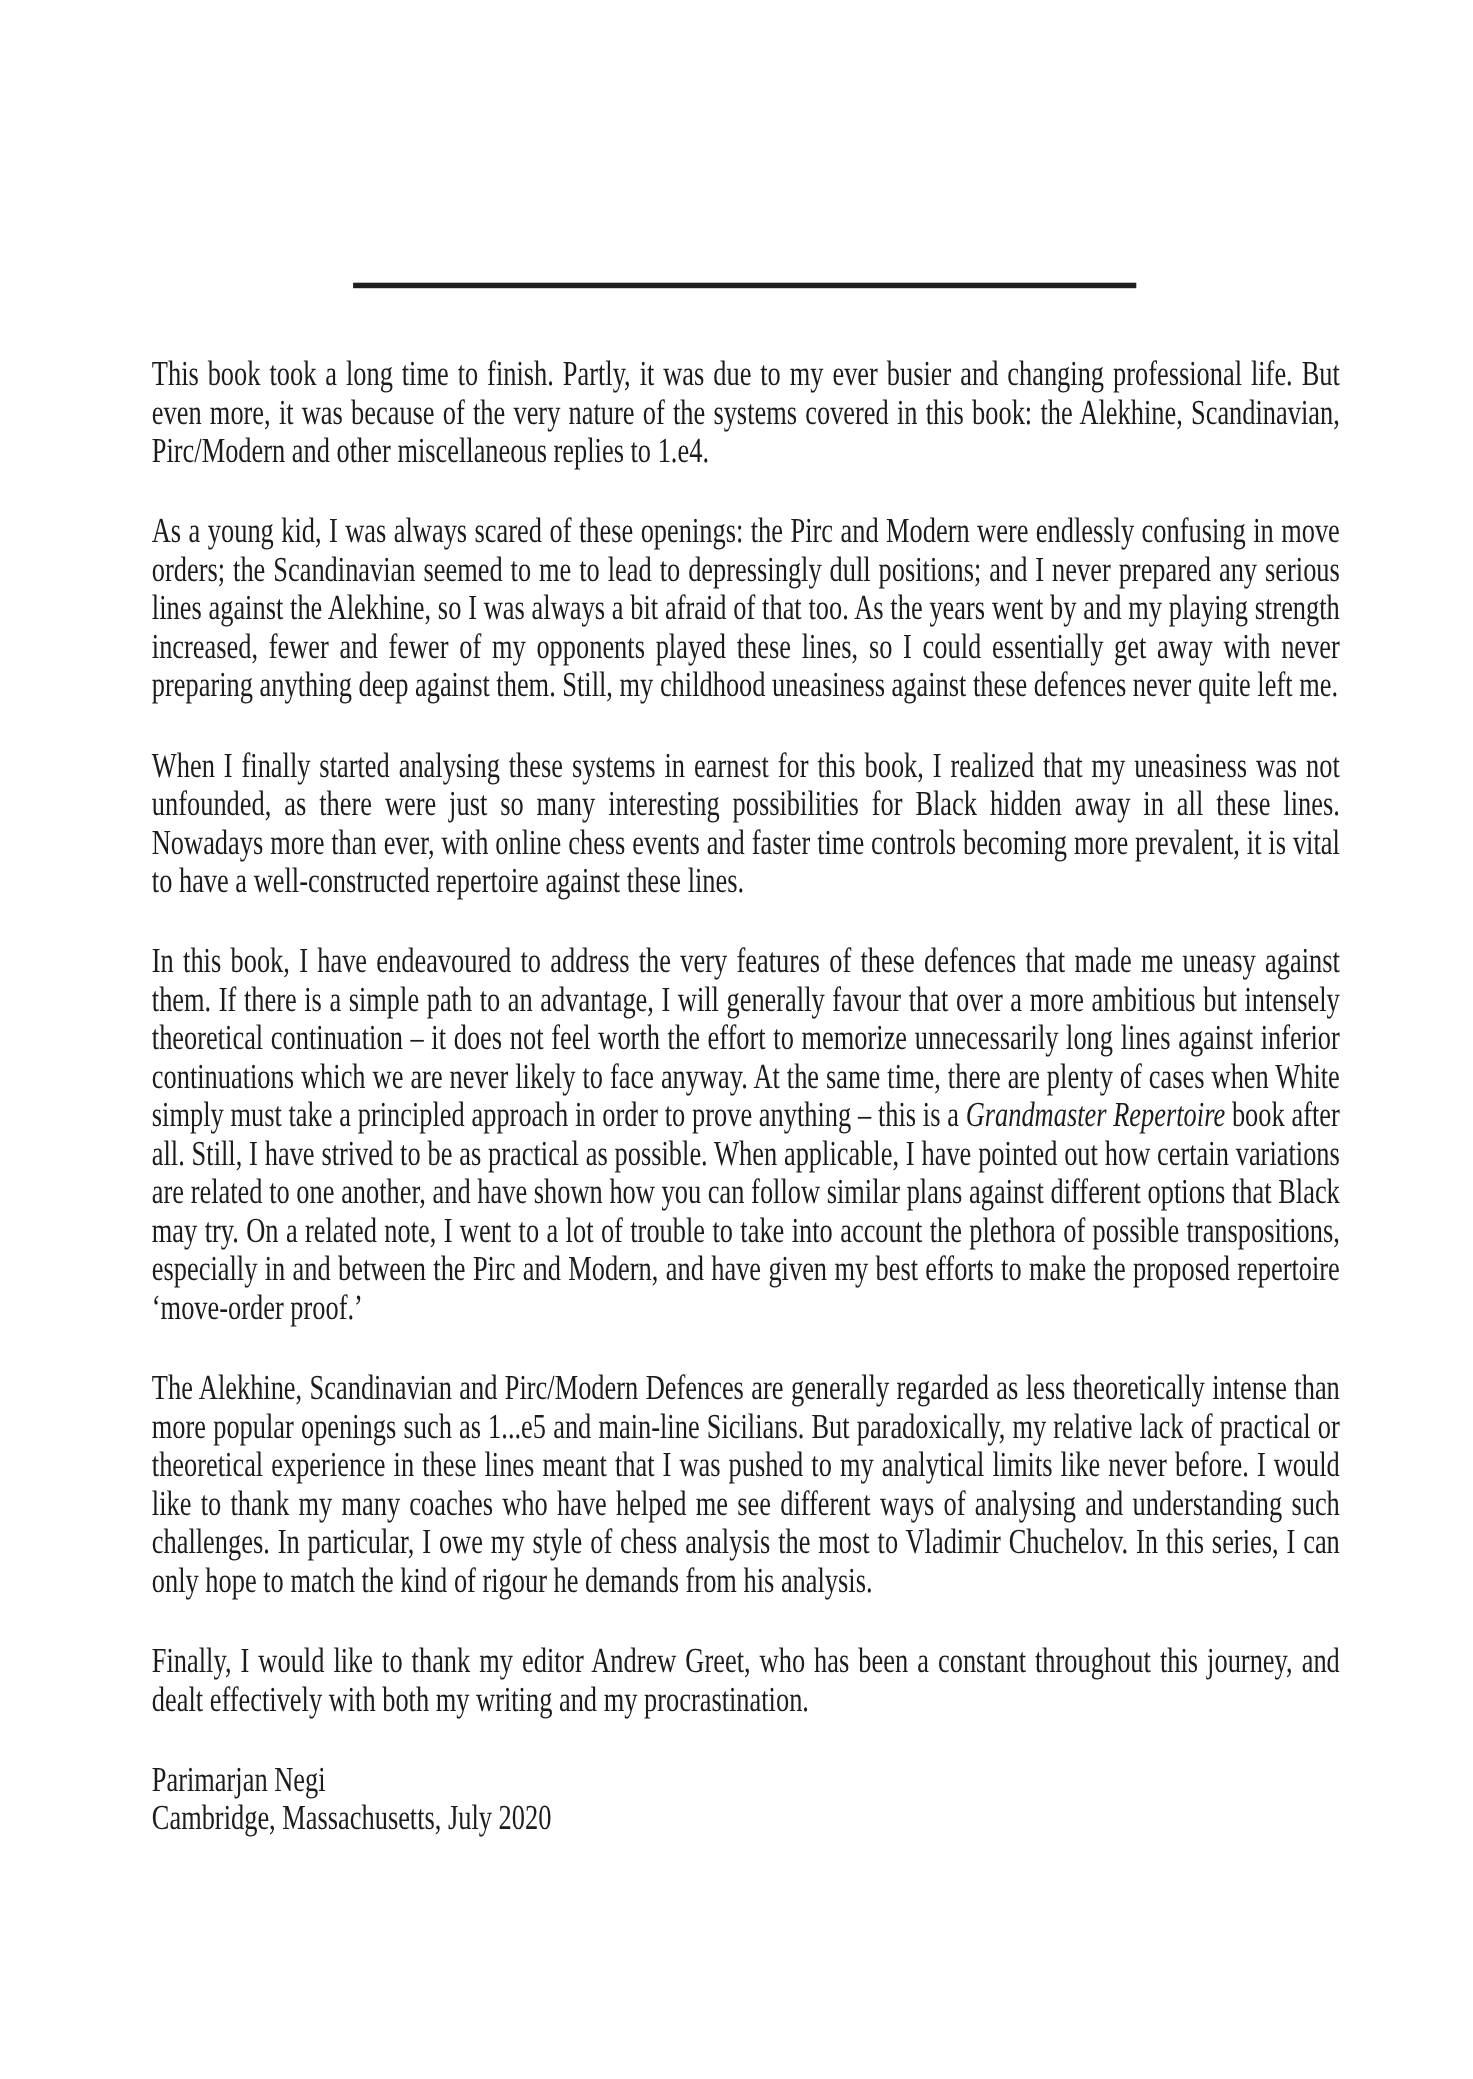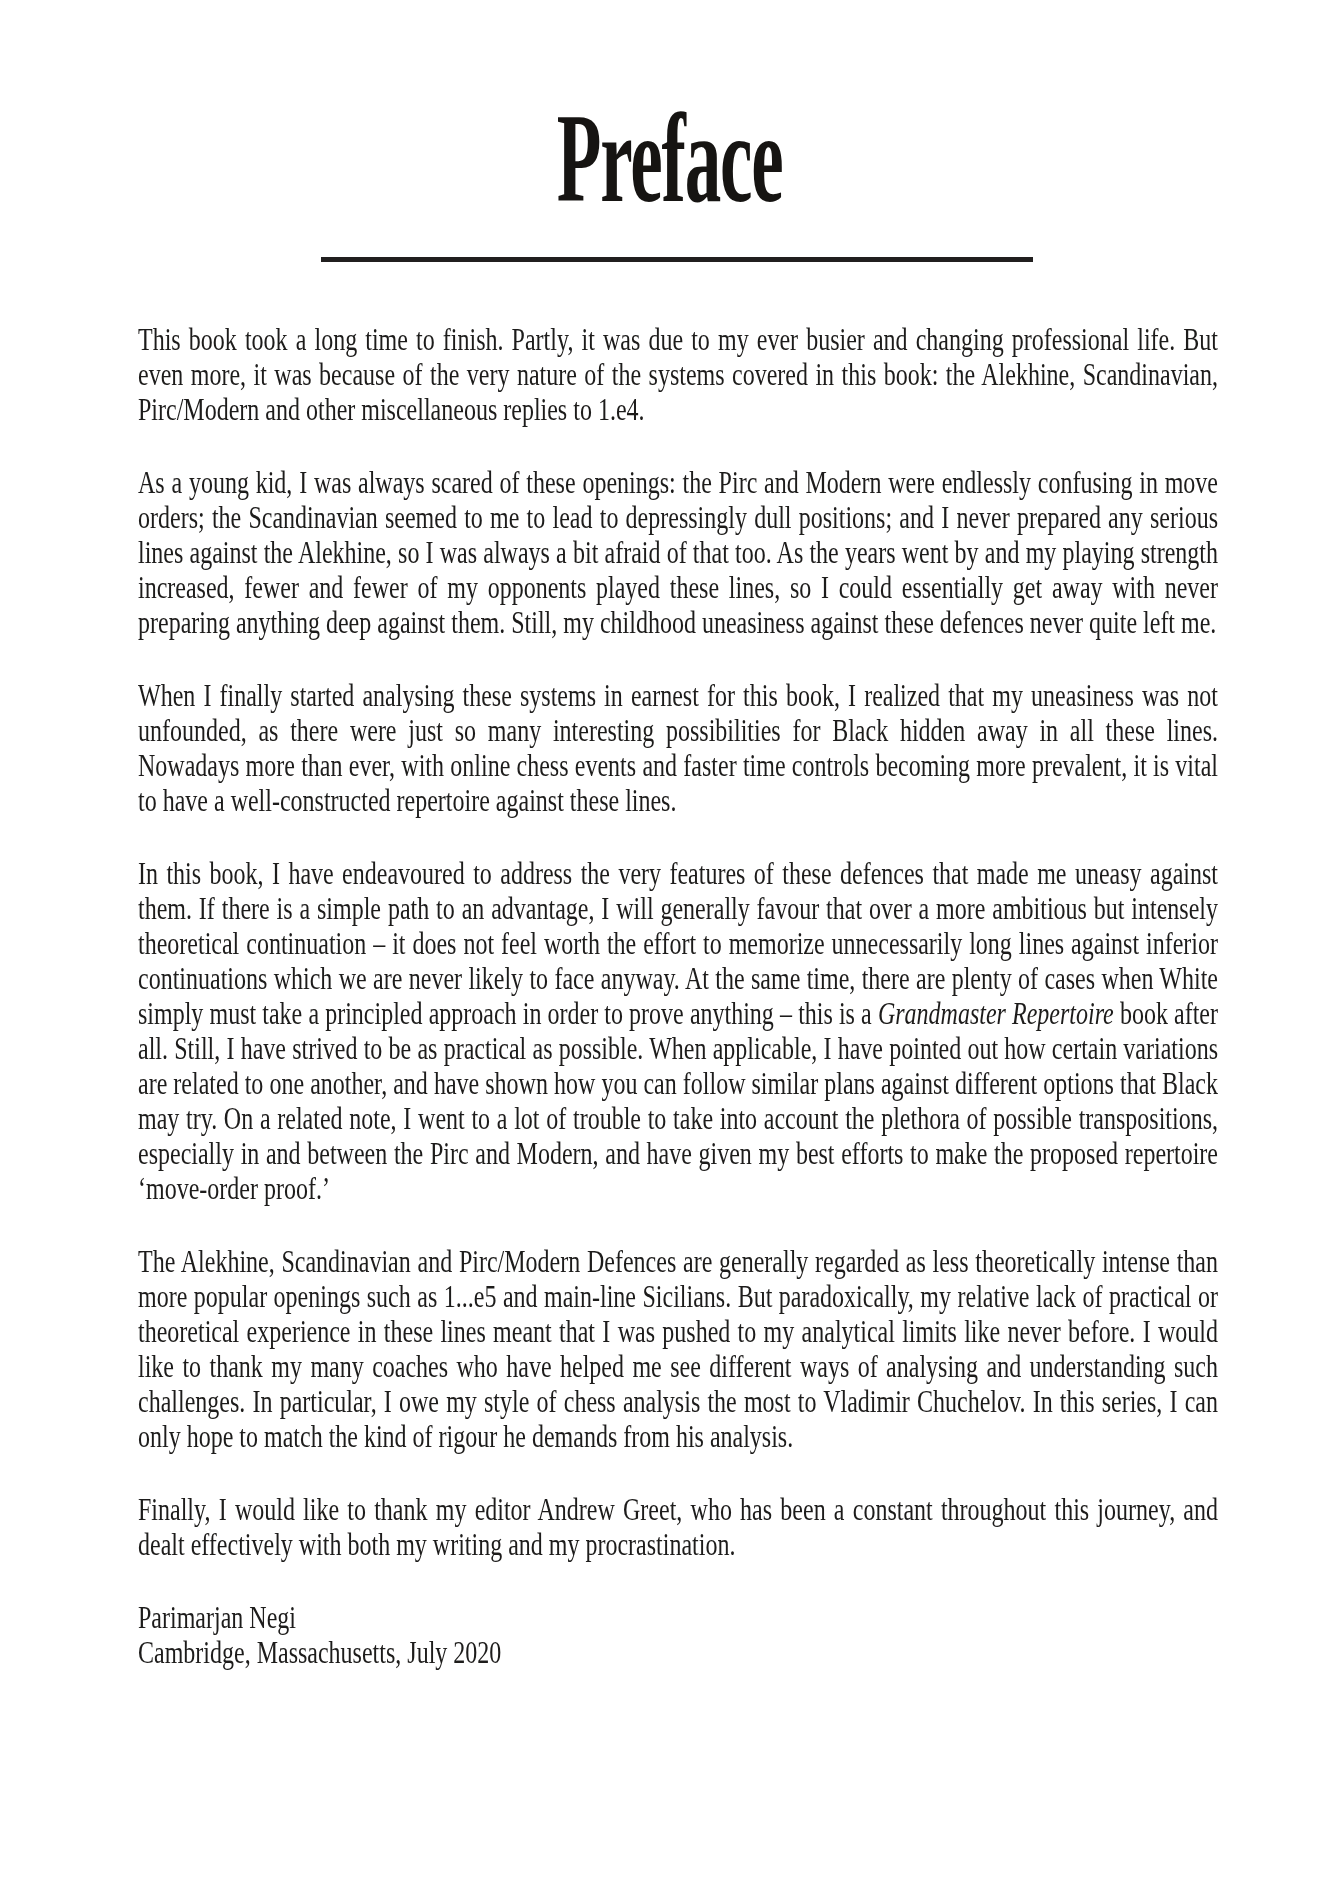--- a/index.html
+++ b/index.html
@@ -64,21 +64,20 @@
   }
   em.series-title {
     font-style: italic;
   }
 </style>
 </head>
 <body>
 
 <div class="page">
 
-  <h1 class="title"><span class="title-inner">Preface</span></h1>
 
   <div class="title-rule"></div>
 
   <div class="body-col">
 
     <p><span>This book took a long time to finish. Partly, it was due to my ever busier and changing professional life. But even more, it was because of the very nature of the systems covered in this book: the Alekhine, Scandinavian, Pirc/Modern and other miscellaneous replies to 1.e4.</span></p>
 
     <p><span>As a young kid, I was always scared of these openings: the Pirc and Modern were endlessly confusing in move orders; the Scandinavian seemed to me to lead to depressingly dull positions; and I never prepared any serious lines against the Alekhine, so I was always a bit afraid of that too. As the years went by and my playing strength increased, fewer and fewer of my opponents played these lines, so I could essentially get away with never preparing anything deep against them. Still, my childhood uneasiness against these defences never quite left me.</span></p>
 
     <p><span>When I finally started analysing these systems in earnest for this book, I realized that my uneasiness was not unfounded, as there were just so many interesting possibilities for Black hidden away in all these lines. Nowadays more than ever, with online chess events and faster time controls becoming more prevalent, it is vital to have a well-constructed repertoire against these lines.</span></p>

